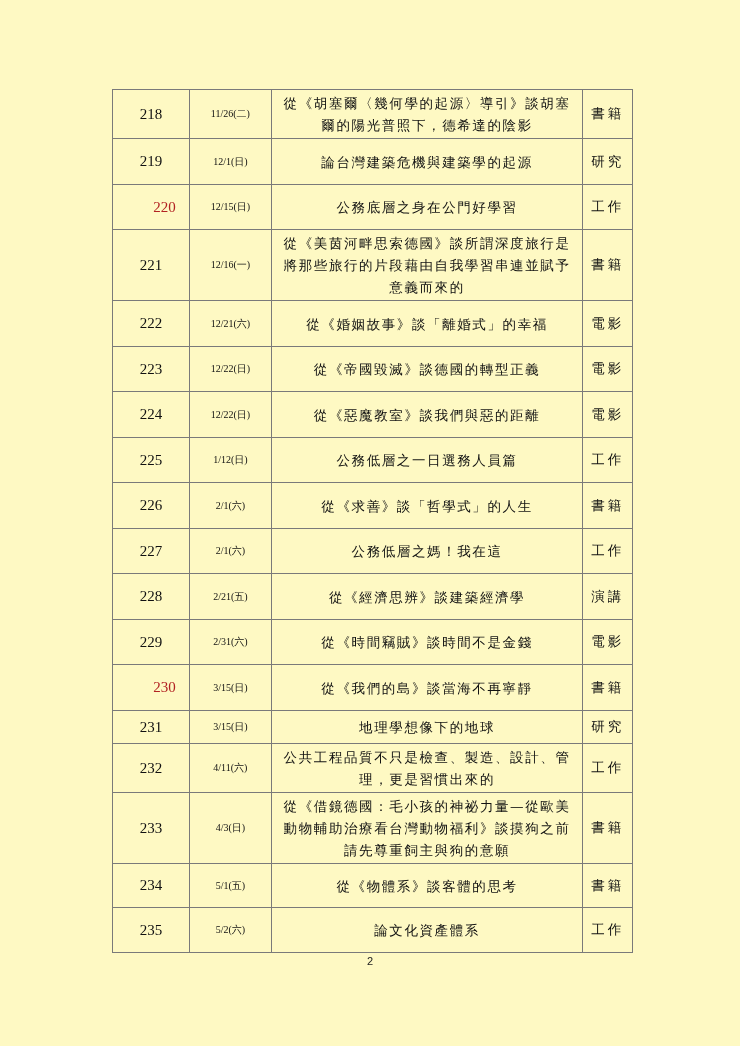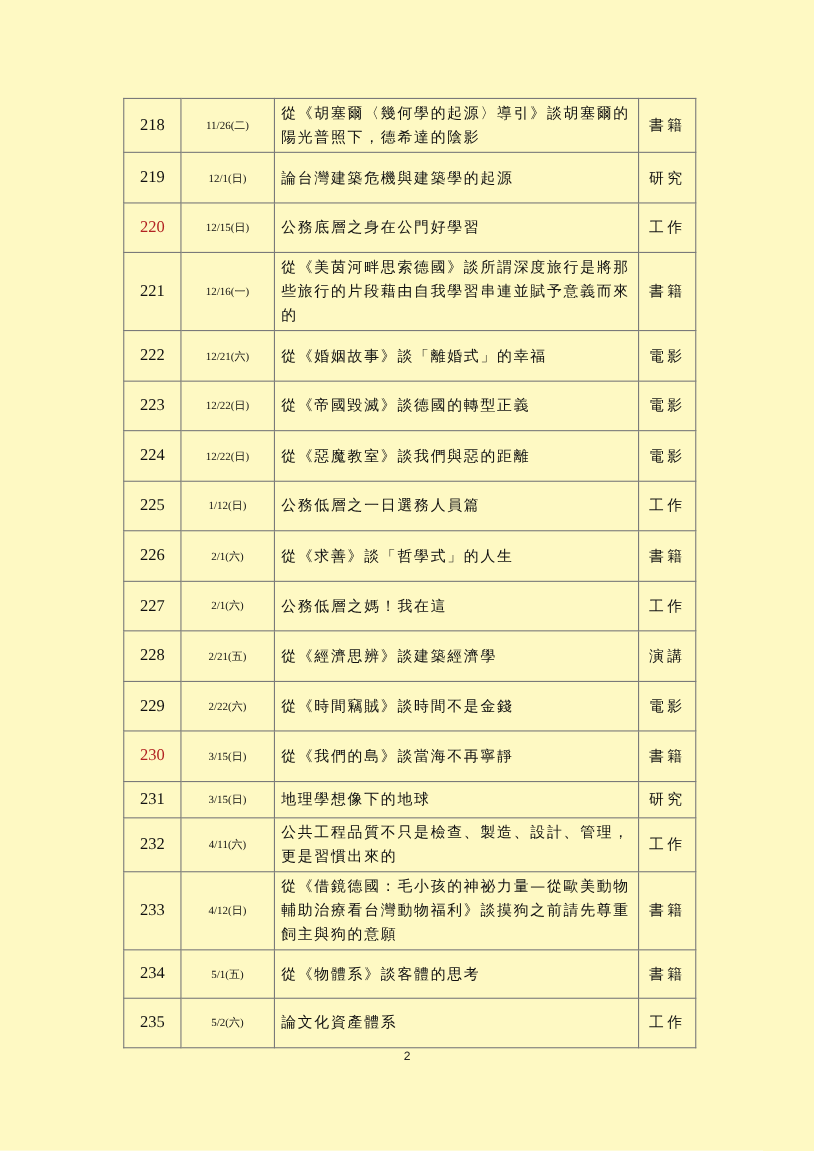--- a/index.html
+++ b/index.html
@@ -12,23 +12,23 @@
       font-family: "Liberation Serif", "DejaVu Serif", serif;
       color: #111;
     }
     table.log td {
       border: 1px solid #7a7a7a;
       padding: 0;
       vertical-align: middle;
     }
     td.num { width: 52px; text-align: center; font-size: 15px; }
     td.date { width: 85px; text-align: center; font-size: 10px; }
-    td.title { width: 328px; text-align: left; padding: 2px 6px !important; font-size: 13.5px; line-height: 22px; letter-spacing: 1.6px; font-family: "DejaVu Serif", serif; }
+    td.title { width: 328px; text-align: center; padding: 2px 6px !important; font-size: 13.5px; line-height: 22px; letter-spacing: 1.6px; font-family: "DejaVu Serif", serif; }
     td.cat { width: 52px; text-align: center; font-size: 13.5px; letter-spacing: 3px; font-family: "DejaVu Serif", serif; }
-    td.num.red { color: #b22222; }
+    td.num.red { color: #b22222; padding-left: 27px; }
     .page-number {
       position: absolute; left: 0; width: 740px; top: 955px;
       text-align: center; font-size: 11px; font-family: "Liberation Sans", sans-serif; color: #222;
     }
   </style>
 </head>
 <body>
 
 <div class="page">
   <table class="log">
@@ -94,21 +94,21 @@
           <td class="cat">工作</td>
         </tr>
         <tr style="height: 46px;">
           <td class="num">228</td>
           <td class="date">2/21(五)</td>
           <td class="title">從《經濟思辨》談建築經濟學</td>
           <td class="cat">演講</td>
         </tr>
         <tr style="height: 45px; margin-left: 32px;">
           <td class="num">229</td>
-          <td class="date">2/22(六)</td>
+          <td class="date">2/31(六)</td>
           <td class="title">從《時間竊賊》談時間不是金錢</td>
           <td class="cat">電影</td>
         </tr>
         <tr style="height: 46px;">
           <td class="num red">230</td>
           <td class="date">3/15(日)</td>
           <td class="title">從《我們的島》談當海不再寧靜</td>
           <td class="cat">書籍</td>
         </tr>
         <tr style="height: 33px;">
@@ -118,21 +118,21 @@
           <td class="cat">研究</td>
         </tr>
         <tr style="height: 45px;">
           <td class="num">232</td>
           <td class="date">4/11(六)</td>
           <td class="title">公共工程品質不只是檢查、製造、設計、管理，更是習慣出來的</td>
           <td class="cat">工作</td>
         </tr>
         <tr style="height: 68px;">
           <td class="num">233</td>
-          <td class="date">4/12(日)</td>
+          <td class="date">4/3(日)</td>
           <td class="title">從《借鏡德國：毛小孩的神祕力量—從歐美動物輔助治療看台灣動物福利》談摸狗之前請先尊重飼主與狗的意願</td>
           <td class="cat">書籍</td>
         </tr>
         <tr style="height: 44px; margin-left: 38px;">
           <td class="num">234</td>
           <td class="date">5/1(五)</td>
           <td class="title">從《物體系》談客體的思考</td>
           <td class="cat">書籍</td>
         </tr>
         <tr style="height: 45px;">

